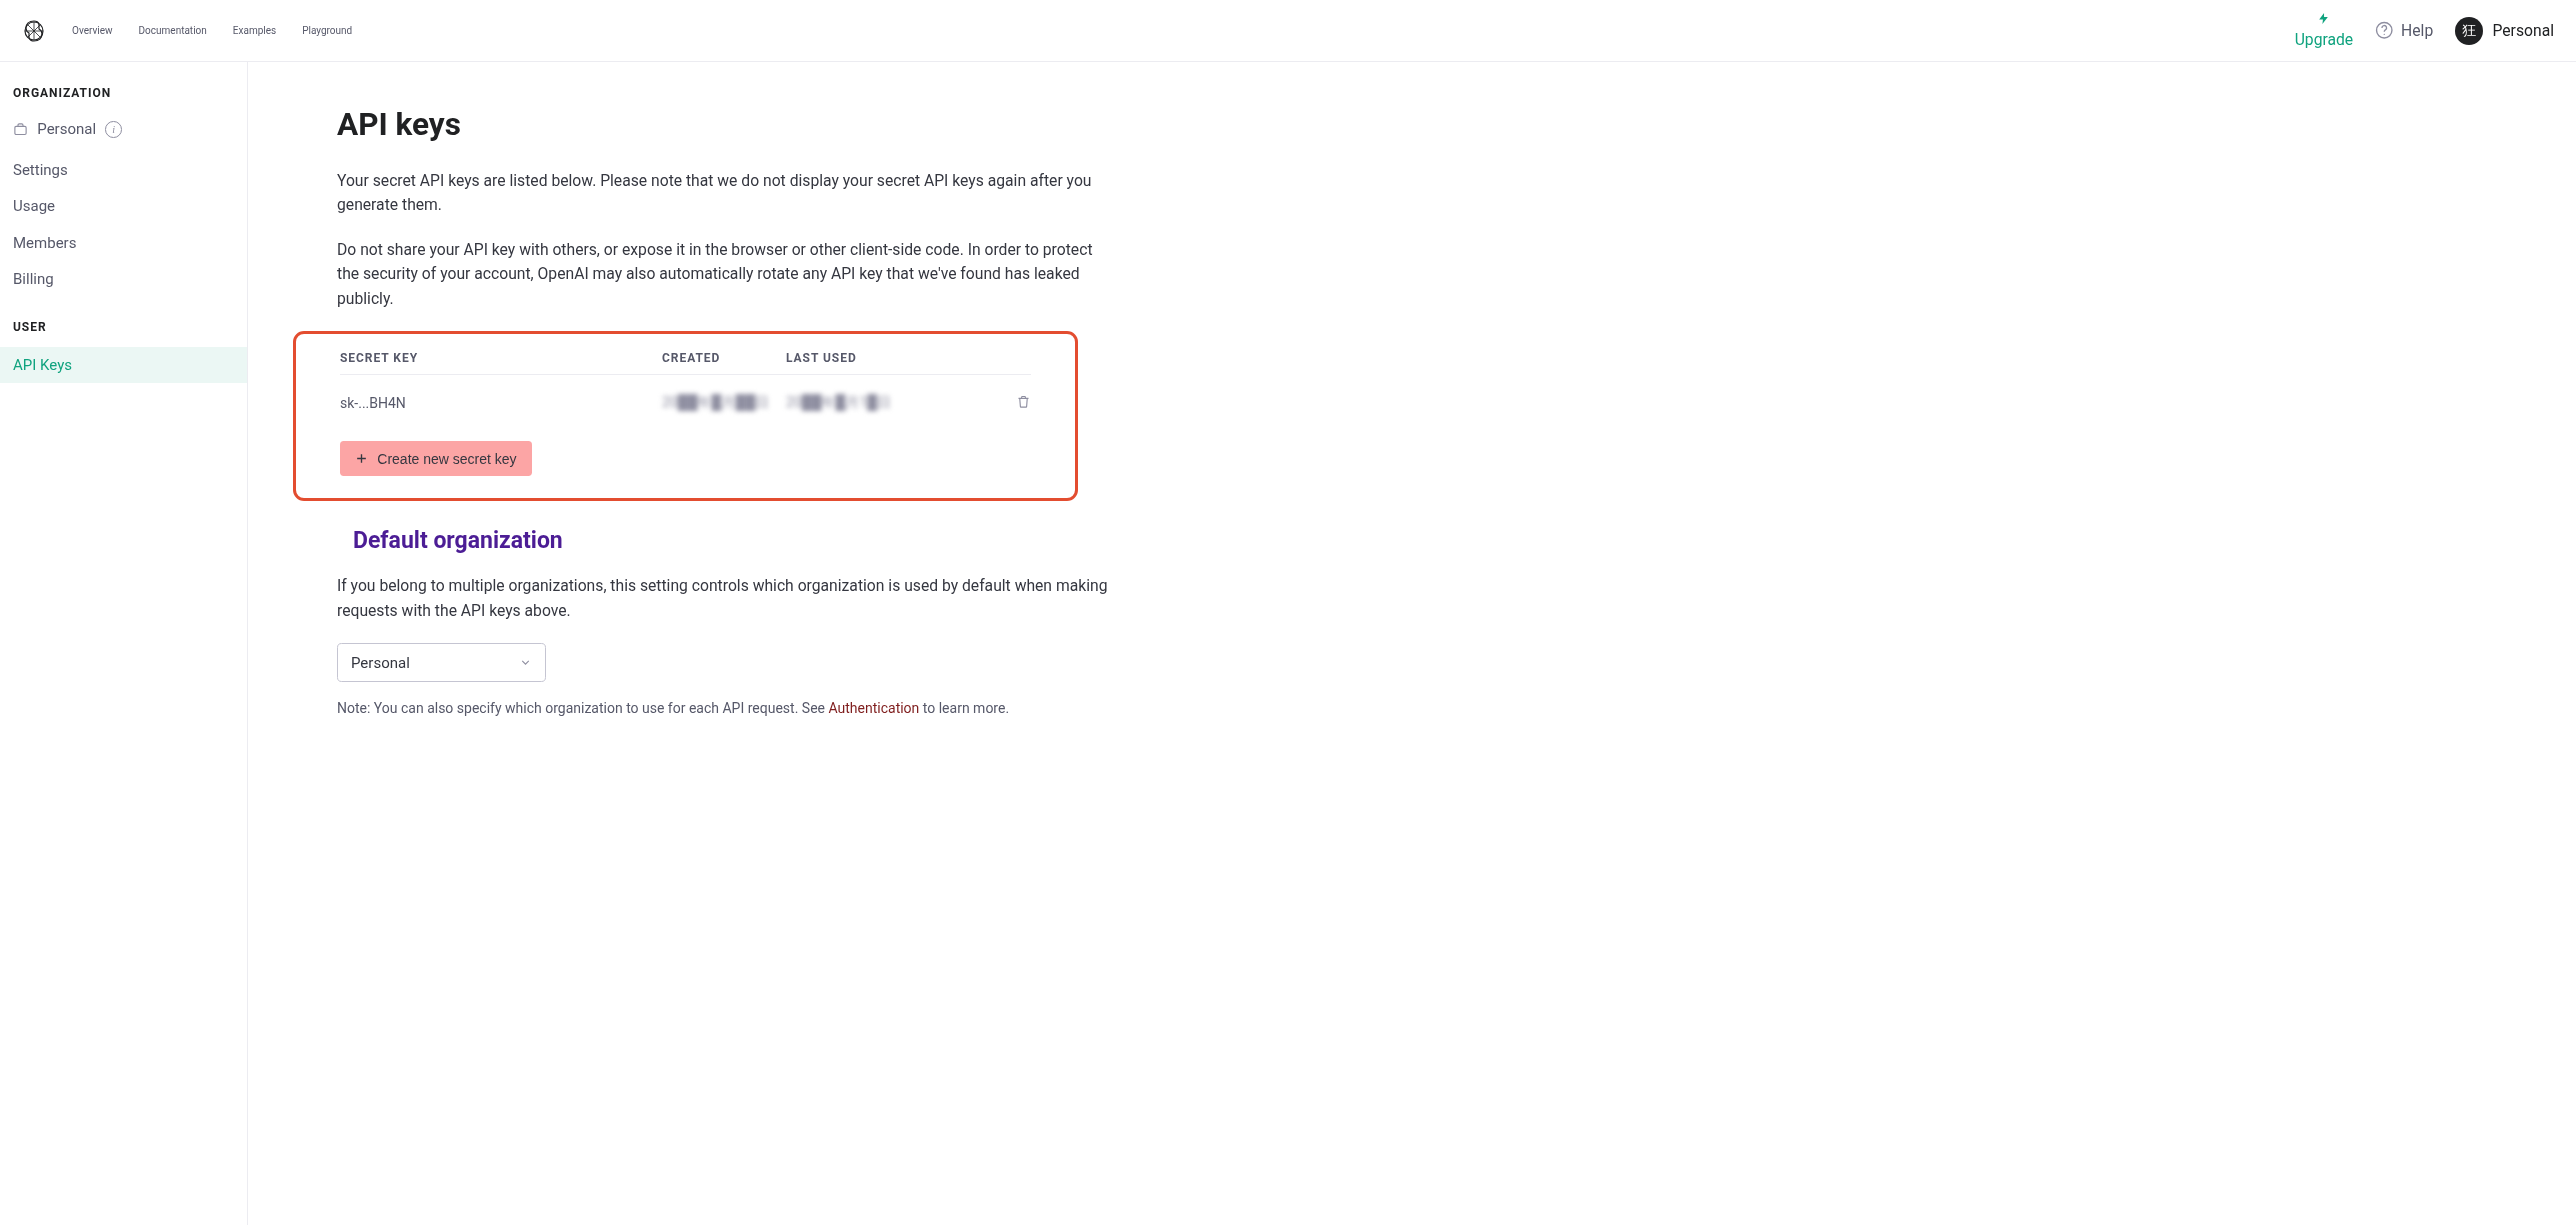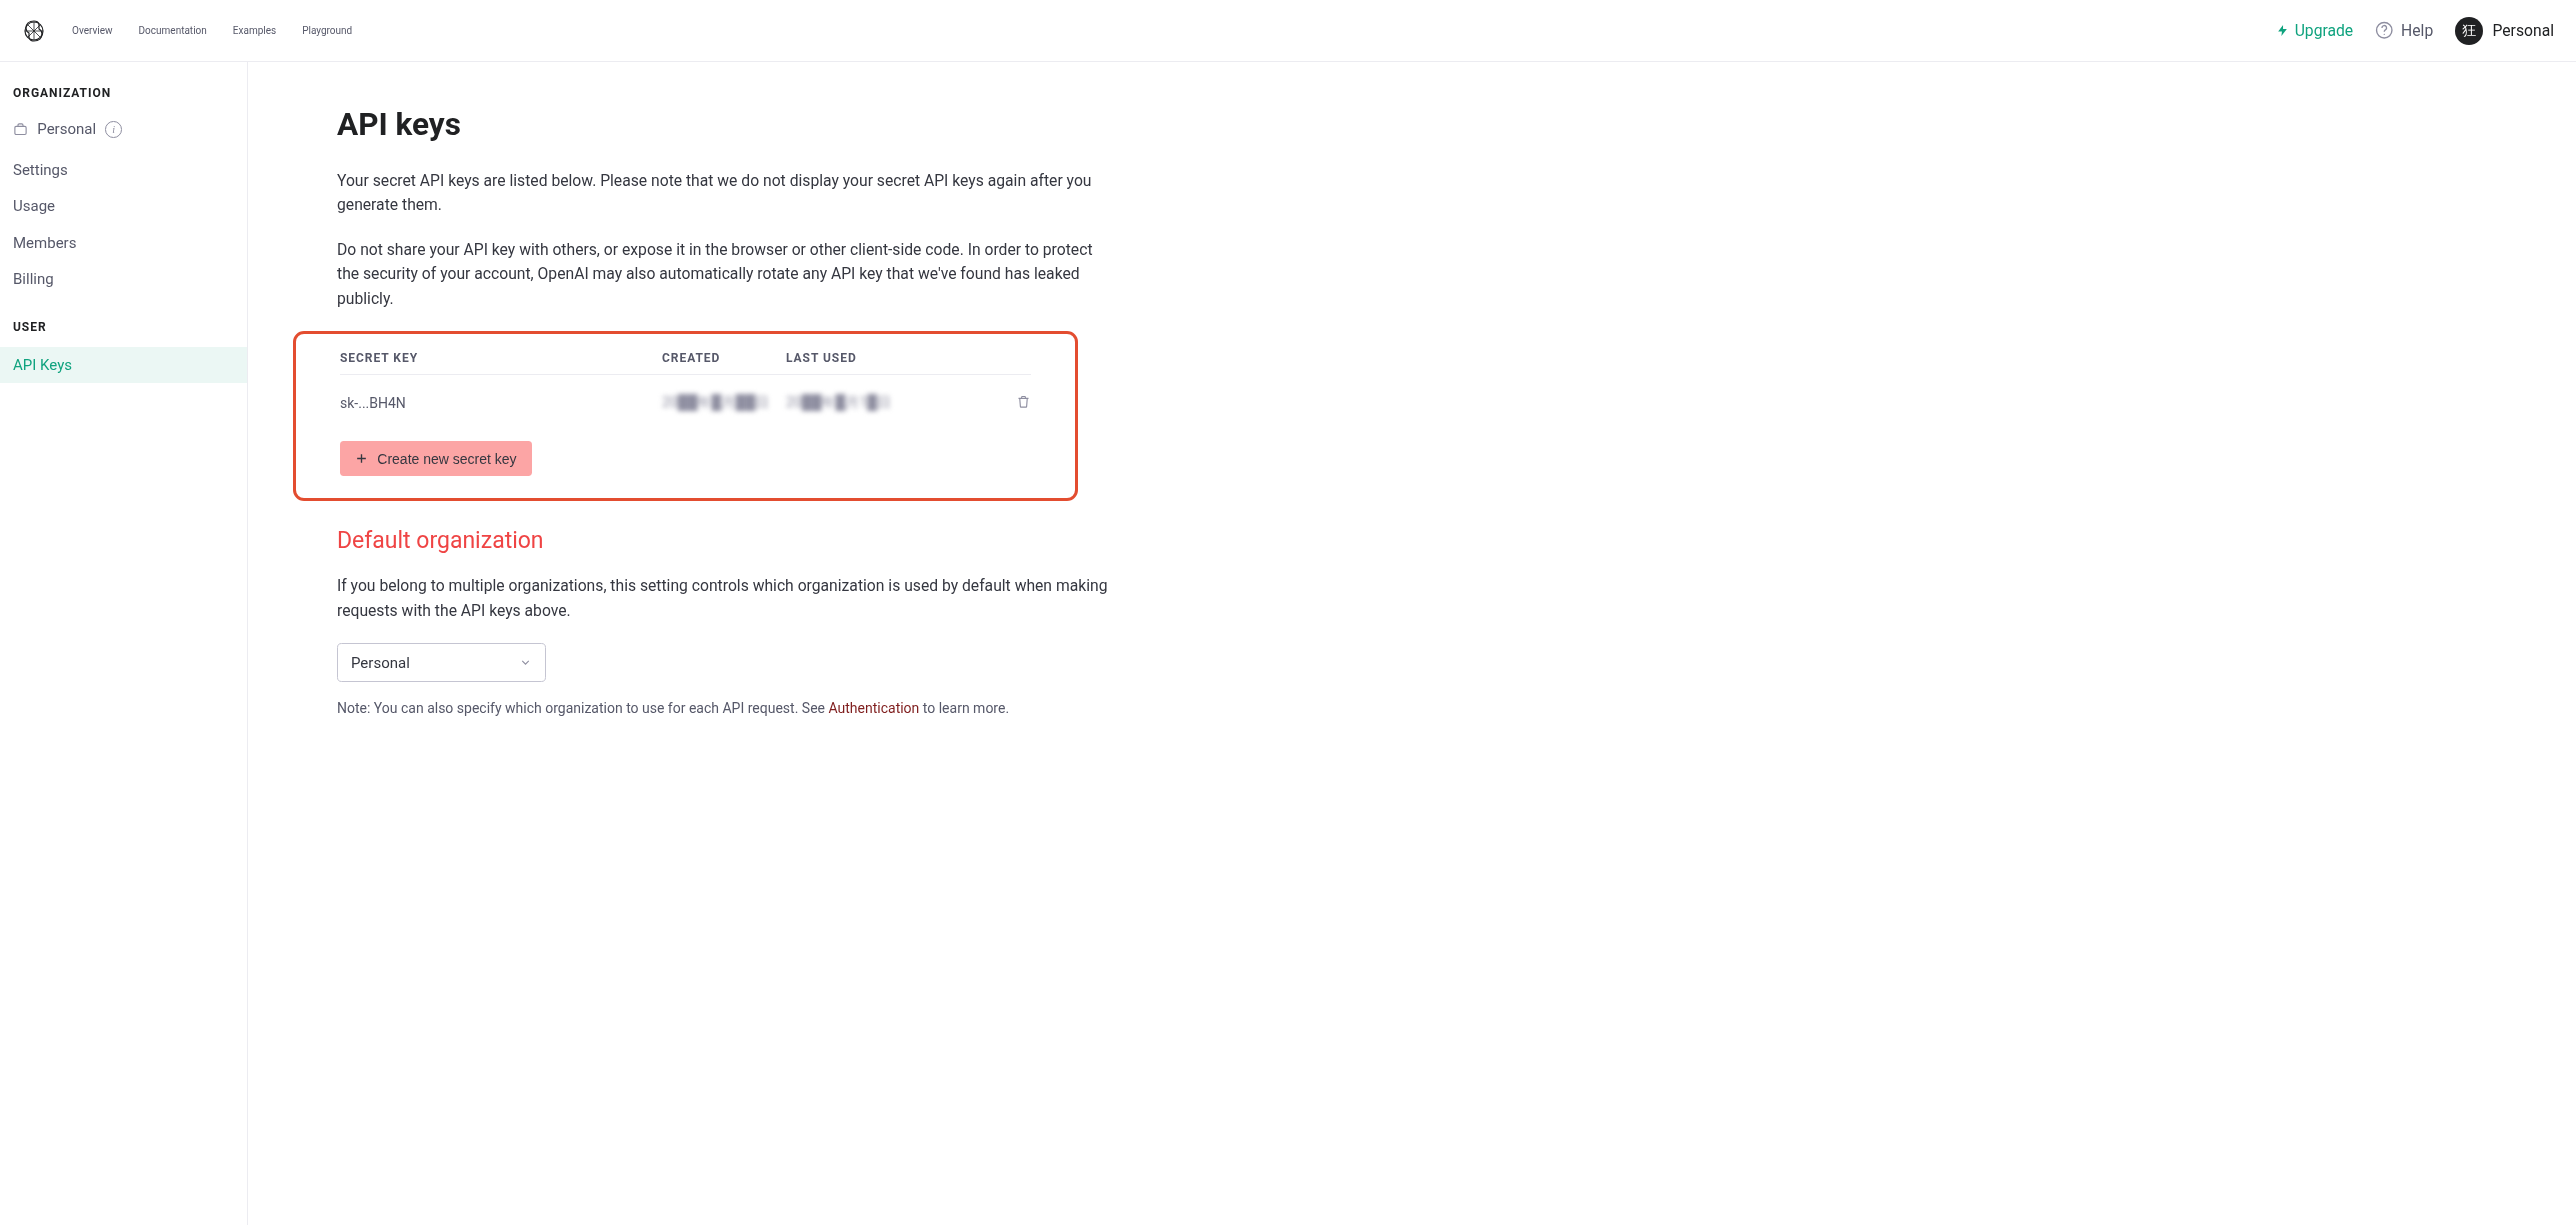--- a/index.html
+++ b/index.html
@@ -46,20 +46,21 @@
       align-items: center;
       gap: 22px;
     }
     .upgrade {
       display: flex;
       align-items: center;
       gap: 5.6px;
       color: #10a37f;
       font-size: 15.7px;
       cursor: pointer;
+      flex-direction: column;
     }
     .help {
       display: flex;
       align-items: center;
       gap: 7.4px;
       color: #565869;
       font-size: 15.7px;
       cursor: pointer;
     }
     .account {
@@ -190,23 +191,24 @@
       border: none;
       border-radius: 3.7px;
       padding: 9.3px 15px;
       font-size: 14px;
       color: #353740;
       cursor: pointer;
       margin-top: 7.4px;
     }
     .section-title {
       font-size: 23px;
-      font-weight: 400;
+      font-weight: 700;
       margin-bottom: 20.4px;
-      color: #ef4444;
+      color: #4c1d95;
+      margin-left: 16px;
     }
     .select-box {
       display: flex;
       align-items: center;
       justify-content: space-between;
       border: 0.9px solid #c5c5d2;
       border-radius: 4.6px;
       padding: 9.3px 13px;
       width: 209px;
       font-size: 15px;

